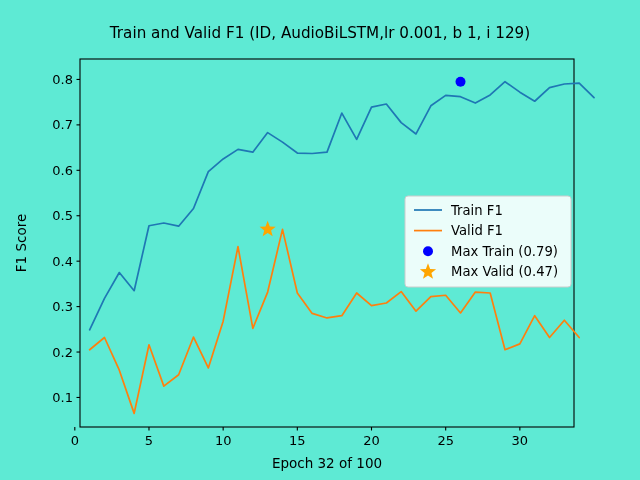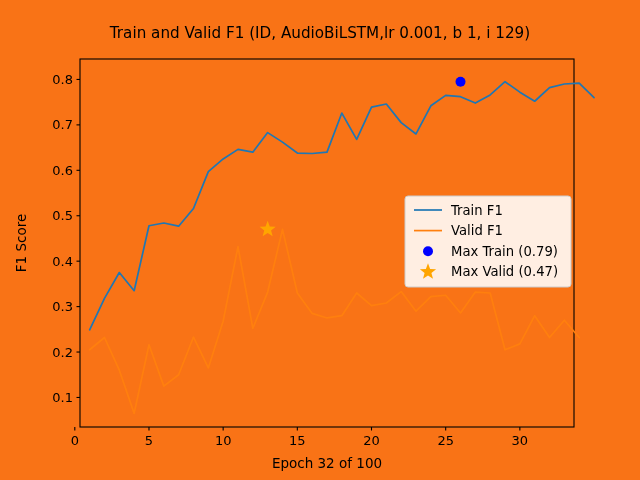--- a/index.html
+++ b/index.html
@@ -10,21 +10,21 @@
   body {
     width: 640px;
     height: 480px;
     font-family: "DejaVu Sans", sans-serif;
     overflow: hidden;
   }
   #figure {
     position: relative;
     width: 640px;
     height: 480px;
-    background: #f97316;
+    background: #5eead4;
   }
   #chart-title {
     position: absolute;
     left: 0;
     top: 24px;
     width: 640px;
     text-align: center;
     font-size: 15.2px;
     color: #000000;
     letter-spacing: 0px;

